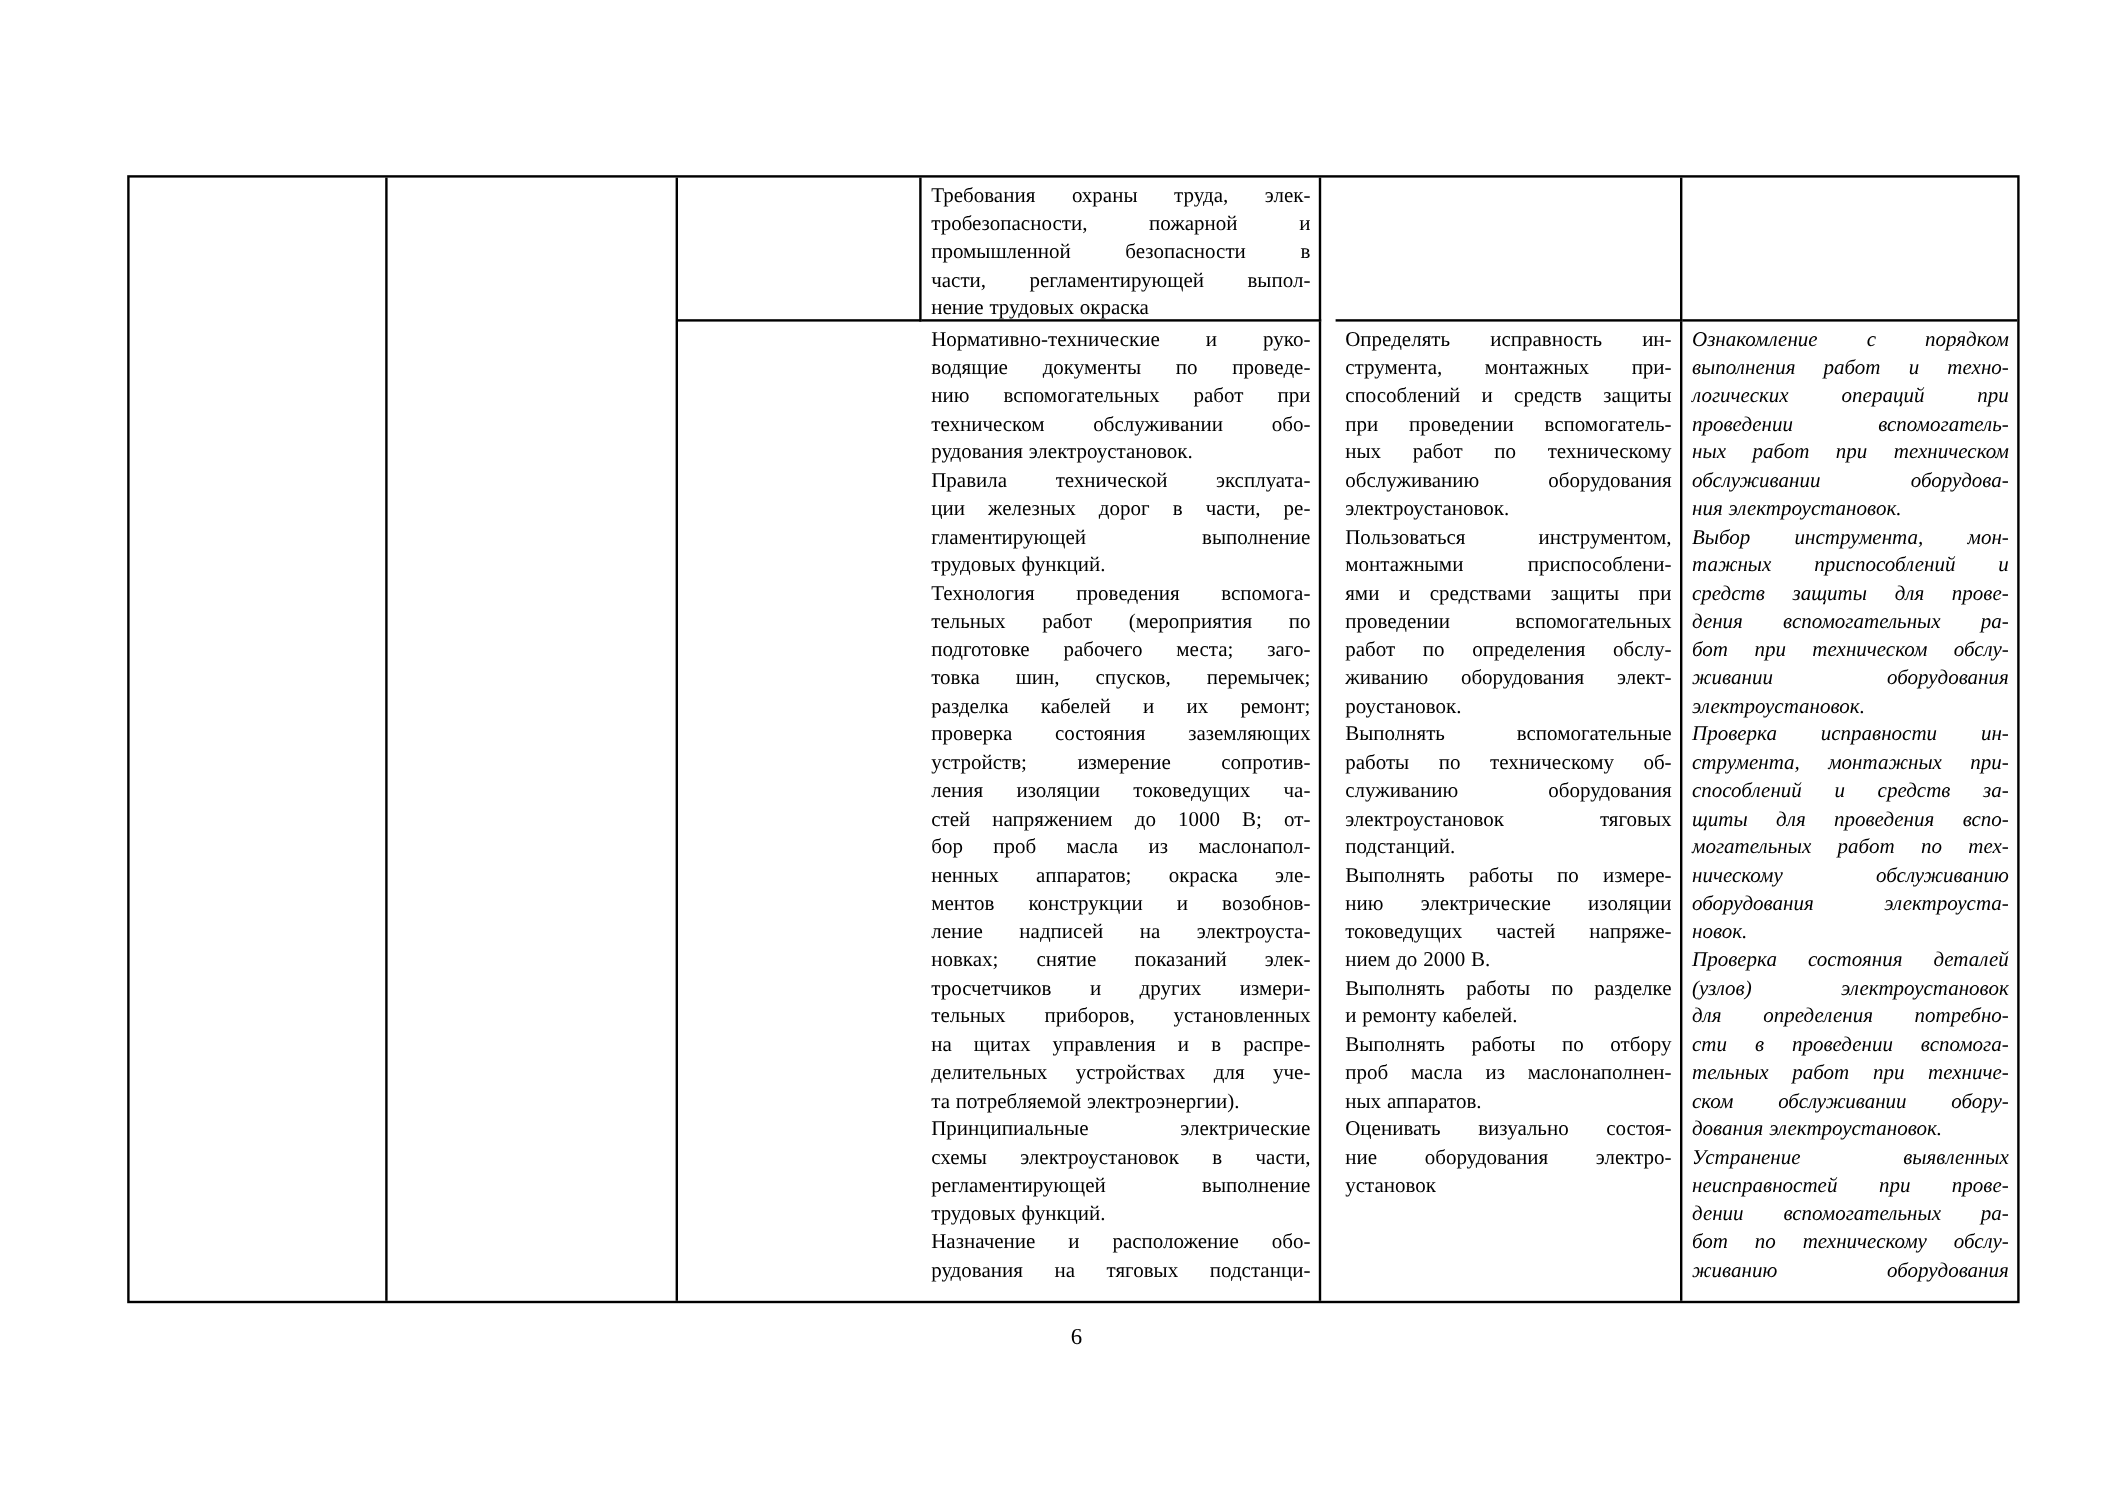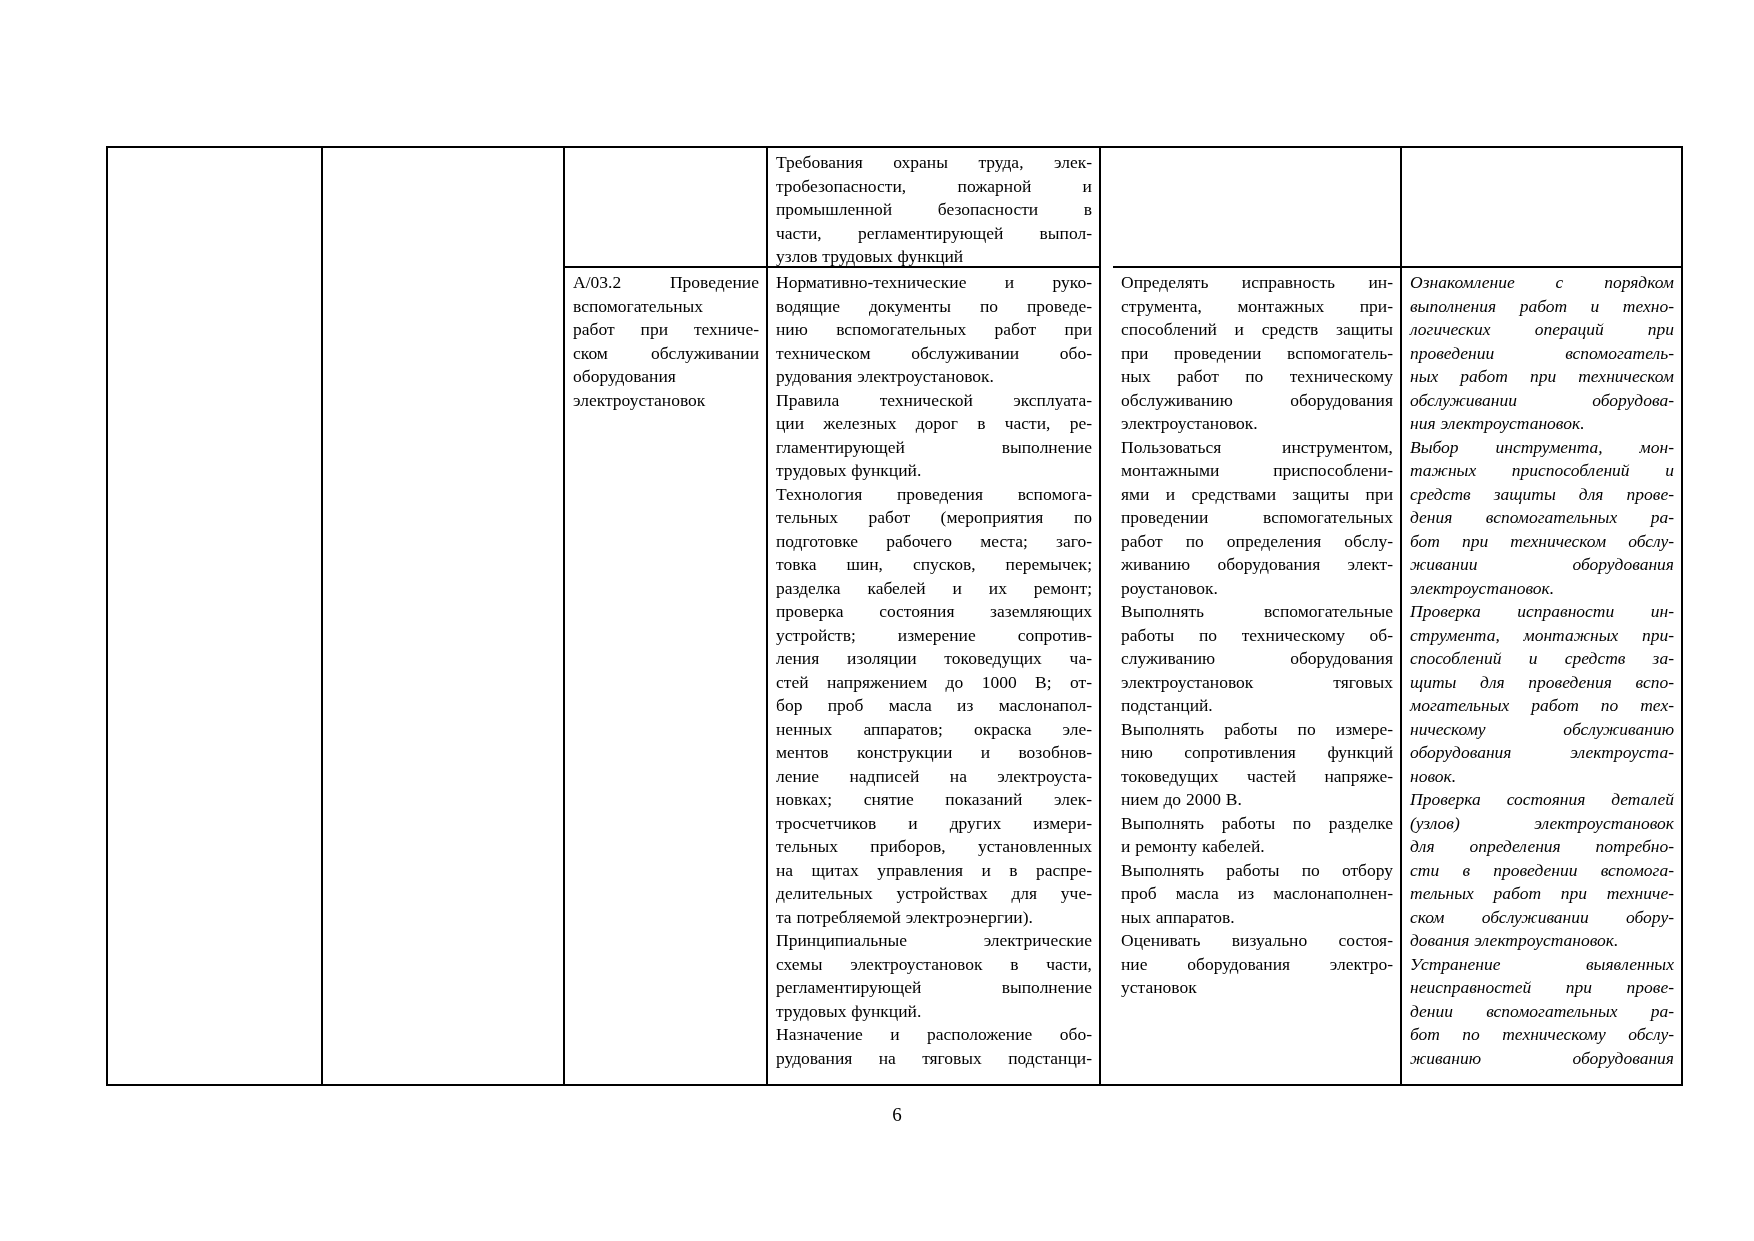--- a/index.html
+++ b/index.html
@@ -62,33 +62,25 @@
   <div class="doc-table">
     <div class="cell cc1 rspan"></div>
     <div class="cell cc2 rspan"></div>
 
     <div class="cell cc3 r1"></div>
     <div class="cell cc4 r1">
         <div class="line">Требования охраны труда, элек-</div>
         <div class="line">тробезопасности, пожарной и</div>
         <div class="line">промышленной безопасности в</div>
         <div class="line">части, регламентирующей выпол-</div>
-        <div class="line plast">узлов трудовых функций</div>
+        <div class="line plast">нение трудовых окраска</div>
       </div>
     <div class="cell cc5 r1"></div>
     <div class="cell cc6 r1"></div>
 
-    <div class="cell cc3 r2">
-        <div class="line">А/03.2 Проведение</div>
-        <div class="line">вспомогательных</div>
-        <div class="line">работ при техниче-</div>
-        <div class="line">ском обслуживании</div>
-        <div class="line">оборудования</div>
-        <div class="line plast">электроустановок</div>
-      </div>
     <div class="cell cc4 r2">
         <div class="line">Нормативно-технические и руко-</div>
         <div class="line">водящие документы по проведе-</div>
         <div class="line">нию вспомогательных работ при</div>
         <div class="line">техническом обслуживании обо-</div>
         <div class="line plast">рудования электроустановок.</div>
         <div class="line">Правила технической эксплуата-</div>
         <div class="line">ции железных дорог в части, ре-</div>
         <div class="line">гламентирующей выполнение</div>
         <div class="line plast">трудовых функций.</div>
@@ -132,21 +124,21 @@
         <div class="line">проведении вспомогательных</div>
         <div class="line">работ по определения обслу-</div>
         <div class="line">живанию оборудования элект-</div>
         <div class="line plast">роустановок.</div>
         <div class="line">Выполнять вспомогательные</div>
         <div class="line">работы по техническому об-</div>
         <div class="line">служиванию оборудования</div>
         <div class="line">электроустановок тяговых</div>
         <div class="line plast">подстанций.</div>
         <div class="line">Выполнять работы по измере-</div>
-        <div class="line">нию сопротивления функций</div>
+        <div class="line">нию электрические изоляции</div>
         <div class="line">токоведущих частей напряже-</div>
         <div class="line plast">нием до 2000 В.</div>
         <div class="line">Выполнять работы по разделке</div>
         <div class="line plast">и ремонту кабелей.</div>
         <div class="line">Выполнять работы по отбору</div>
         <div class="line">проб масла из маслонаполнен-</div>
         <div class="line plast">ных аппаратов.</div>
         <div class="line">Оценивать визуально состоя-</div>
         <div class="line">ние оборудования электро-</div>
         <div class="line plast">установок</div>

